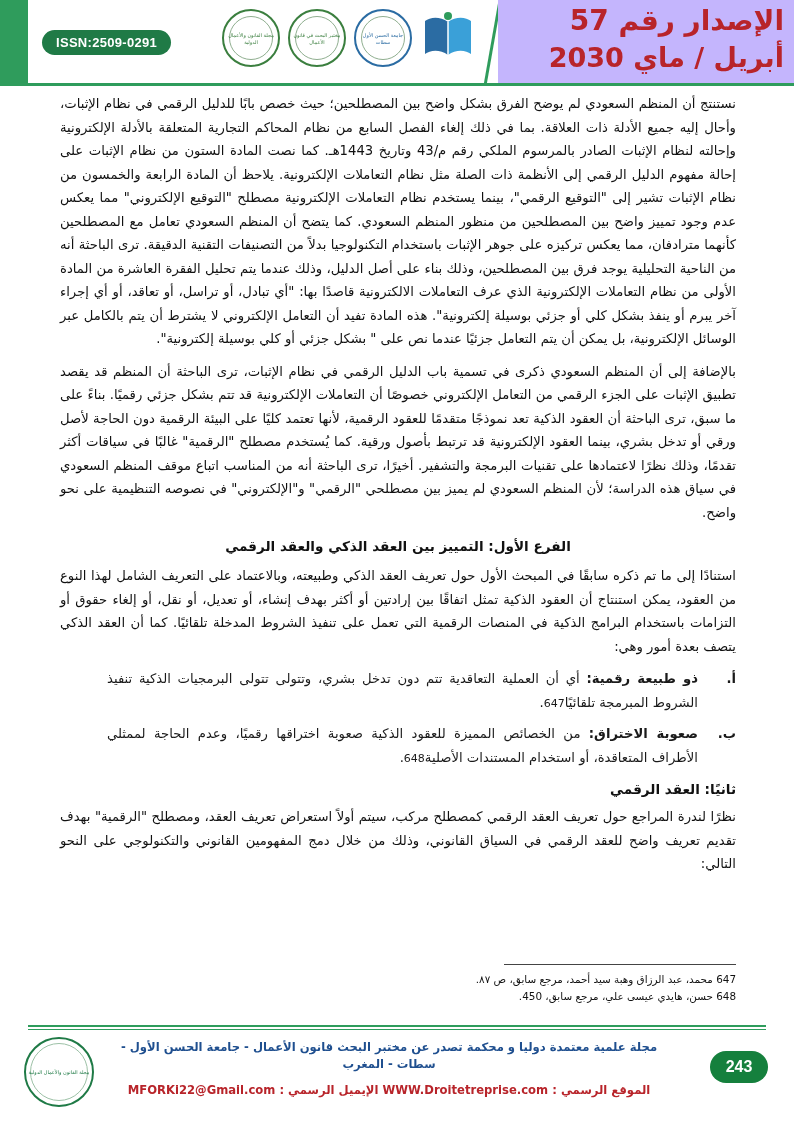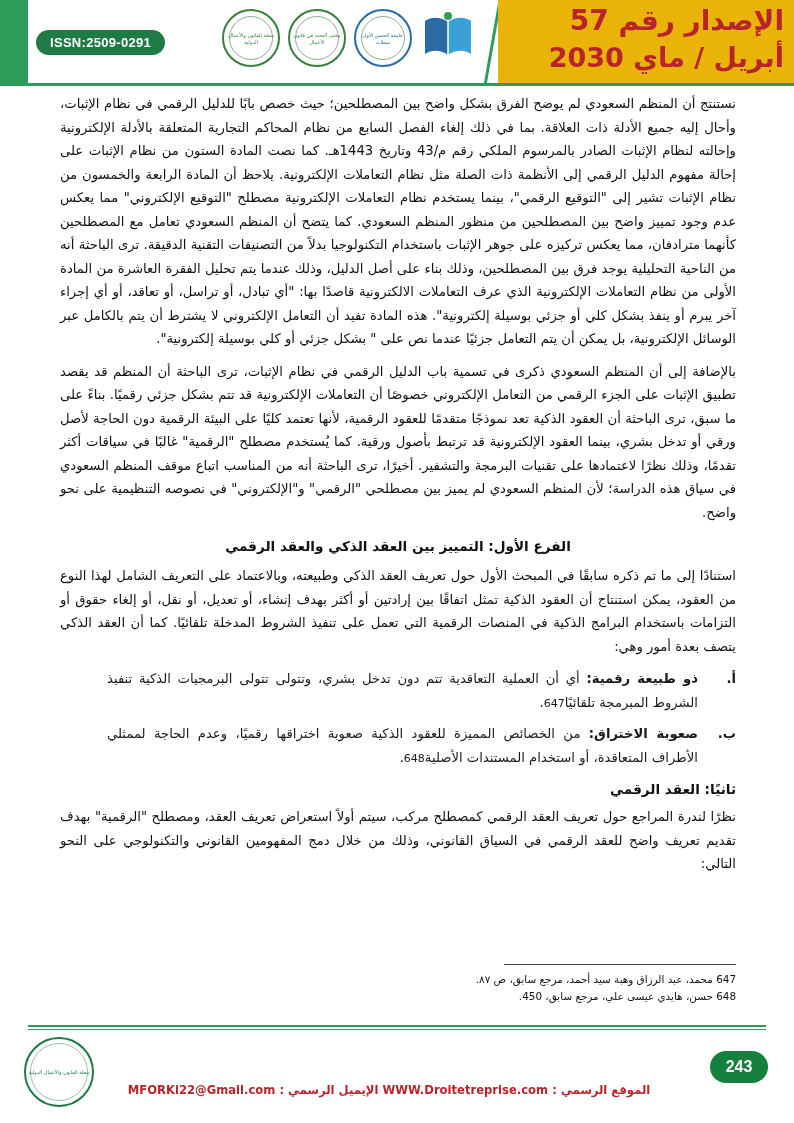--- a/index.html
+++ b/index.html
@@ -27,21 +27,21 @@
     position: absolute;
     top: 0;
     left: 0;
     width: 510px;
     height: 86px;
     background: linear-gradient(180deg, #ffffff 0%, #ffffff 100%);
   }
   .issn-badge {
     position: absolute;
     top: 30px;
-    left: 36px;
+    left: 42px;
     background: #1f7a46;
     color: #ffffff;
     font-size: 13px;
     font-weight: bold;
     padding: 5px 14px;
     border-radius: 13px;
     letter-spacing: 0.3px;
     font-family: "Liberation Sans", sans-serif;
   }
   .issn-ribbon-tail {
@@ -51,21 +51,21 @@
     width: 28px;
     height: 86px;
     background: #2f9c5c;
   }
   .header-right-block {
     position: absolute;
     top: 0;
     right: 0;
     width: 296px;
     height: 86px;
-    background: #eab308;
+    background: #c4b5fd;
   }
   .issue-line1 {
     position: absolute;
     top: 4px;
     right: 10px;
     font-size: 28px;
     font-weight: bold;
     color: #b8242a;
     direction: rtl;
     white-space: nowrap;
@@ -394,20 +394,21 @@
   <div class="footer-rule2"></div>
 
   <div class="footer-seal">
     <div class="ring"></div>
     <div class="txt">مجلة القانون والأعمال الدولية</div>
   </div>
 
   <div class="page-badge">243</div>
 
   <div class="footer-text">
+    <div class="footer-line1">مجلة علمية معتمدة دوليا و محكمة تصدر عن مختبر البحث قانون الأعمال - جامعة الحسن الأول - سطات - المغرب</div>
     <div class="footer-line2">
       <span>الموقع الرسمي :</span>
       <span class="ltr">WWW.Droitetreprise.com</span>
       <span>الإيميل الرسمي :</span>
       <span class="ltr">MFORKi22@Gmail.com</span>
     </div>
   </div>
 </div>
 
 </body></html>

